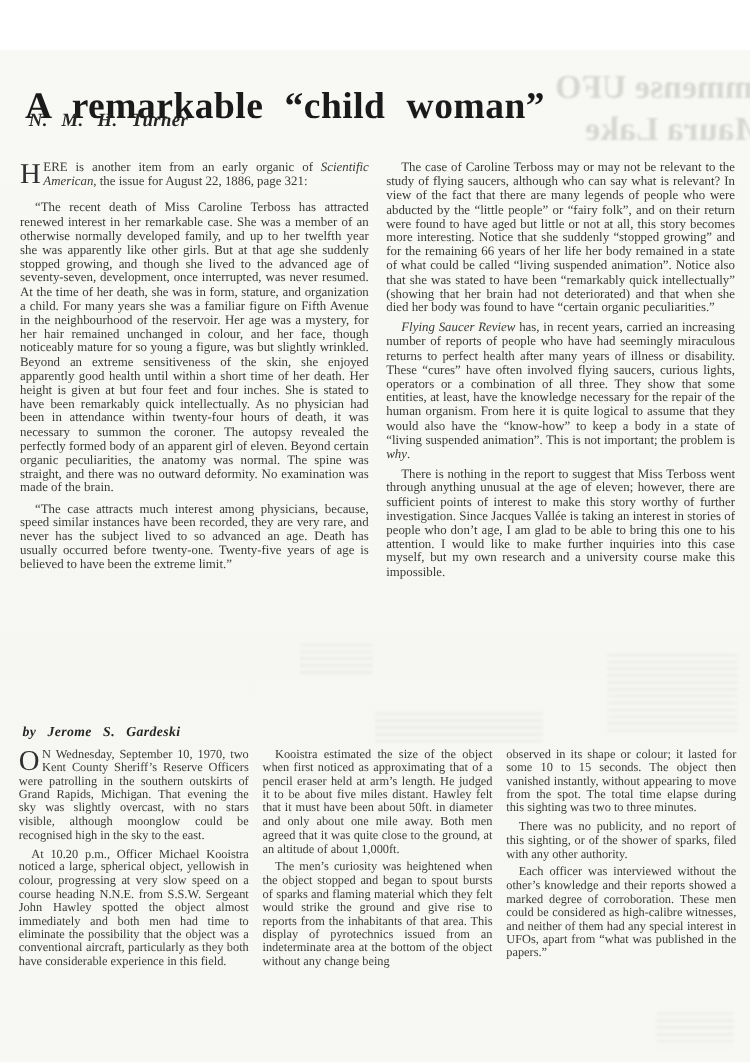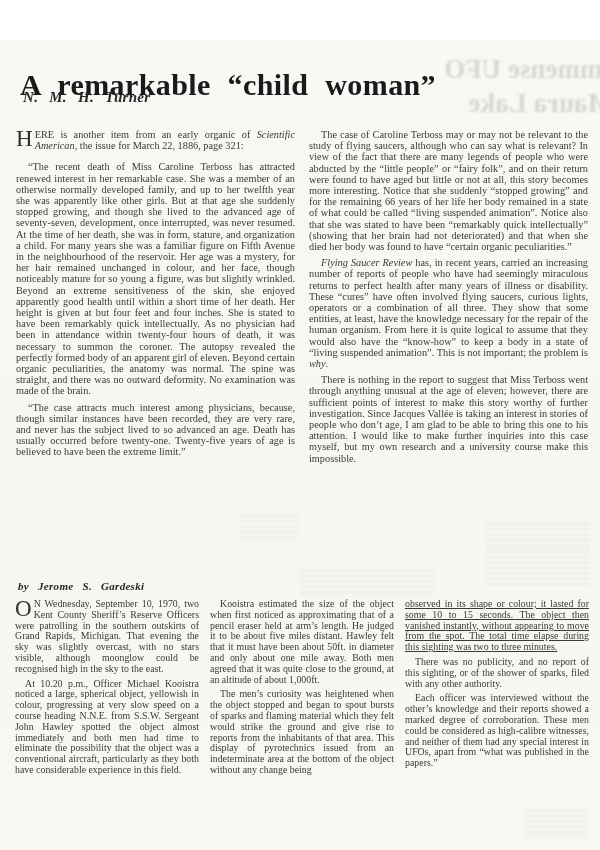--- a/index.html
+++ b/index.html
@@ -50,21 +50,21 @@
   .a2-cols{
     position:absolute;left:15px;top:559px;width:575px;height:246px;
     display:flex;gap:11px;overflow:hidden;
   }
   .a2col{
     width:184px;
     font-size:9.9px;line-height:10.8px;text-align:justify;color:#3a3a3a;
   }
   .a2col p{margin:0 0 4px 0;text-indent:10px;}
   .a2col p.lead{text-indent:0;}
-  .a2col p.noindent{text-indent:0;text-decoration:underline;}
+  .a2col p.noindent{text-indent:0;}
   
   .bleed{
     position:absolute;left:448px;top:12px;width:165px;
     transform:scaleX(-1);
     font-size:27px;font-weight:bold;line-height:34px;
     color:#bcbcb6;opacity:0.55;filter:blur(0.8px);
     white-space:nowrap;text-align:left;
   }
   .smudge{
     position:absolute;opacity:0.10;filter:blur(1.2px);
@@ -80,23 +80,23 @@
   <div class="bleed">
     <div>Immense UFO</div>
     <div>Maura Lake</div>
   </div>
 
   <h1 class="a1-title">A remarkable “child woman”</h1>
   <div class="a1-byline">N. M. H. Turner</div>
 
   <div class="a1-cols">
     <div class="a1col">
-      <p class="lead"><span class="dropcap">H</span><span>ERE is another item from an early organic of </span><i>Scientific American</i><span>, the issue for March 22, 1886, page 321:</span></p>
+      <p class="lead"><span class="dropcap">H</span><span>ERE is another item from an early organic of </span><i>Scientific American</i><span>, the issue for August 22, 1886, page 321:</span></p>
       <p>“The recent death of Miss Caroline Terboss has attracted renewed interest in her remarkable case. She was a member of an otherwise normally developed family, and up to her twelfth year she was apparently like other girls. But at that age she suddenly stopped growing, and though she lived to the advanced age of seventy-seven, development, once interrupted, was never resumed. At the time of her death, she was in form, stature, and organization a child. For many years she was a familiar figure on Fifth Avenue in the neighbourhood of the reservoir. Her age was a mystery, for her hair remained unchanged in colour, and her face, though noticeably mature for so young a figure, was but slightly wrinkled. Beyond an extreme sensitiveness of the skin, she enjoyed apparently good health until within a short time of her death. Her height is given at but four feet and four inches. She is stated to have been remarkably quick intellectually. As no physician had been in attendance within twenty-four hours of death, it was necessary to summon the coroner. The autopsy revealed the perfectly formed body of an apparent girl of eleven. Beyond certain organic peculiarities, the anatomy was normal. The spine was straight, and there was no outward deformity. No examination was made of the brain.</p>
-      <p>“The case attracts much interest among physicians, because, though similar instances have been recorded, they are very rare, and never has the subject lived to so advanced an age. Death has usually occurred before twenty-one. Twenty-five years of age is believed to have been the extreme limit.”</p>
+      <p>“The case attracts much interest among physicians, because, speed similar instances have been recorded, they are very rare, and never has the subject lived to so advanced an age. Death has usually occurred before twenty-one. Twenty-five years of age is believed to have been the extreme limit.”</p>
     </div>
     <div class="a1col">
       <p>The case of Caroline Terboss may or may not be relevant to the study of flying saucers, although who can say what is relevant? In view of the fact that there are many legends of people who were abducted by the “little people” or “fairy folk”, and on their return were found to have aged but little or not at all, this story becomes more interesting. Notice that she suddenly “stopped growing” and for the remaining 66 years of her life her body remained in a state of what could be called “living suspended animation”. Notice also that she was stated to have been “remarkably quick intellectually” (showing that her brain had not deteriorated) and that when she died her body was found to have “certain organic peculiarities.”</p>
       <p><i>Flying Saucer Review</i><span> has, in recent years, carried an increasing number of reports of people who have had seemingly miraculous returns to perfect health after many years of illness or disability. These “cures” have often involved flying saucers, curious lights, operators or a combination of all three. They show that some entities, at least, have the knowledge necessary for the repair of the human organism. From here it is quite logical to assume that they would also have the “know-how” to keep a body in a state of “living suspended animation”. This is not important; the problem is </span><i>why</i><span>.</span></p>
       <p>There is nothing in the report to suggest that Miss Terboss went through anything unusual at the age of eleven; however, there are sufficient points of interest to make this story worthy of further investigation. Since Jacques Vallée is taking an interest in stories of people who don’t age, I am glad to be able to bring this one to his attention. I would like to make further inquiries into this case myself, but my own research and a university course make this impossible.</p>
     </div>
   </div>
 
   <div class="smudge" style="left:240px;top:475px;width:58px;height:26px;"></div>
   <div class="smudge" style="left:486px;top:483px;width:104px;height:62px;"></div>

